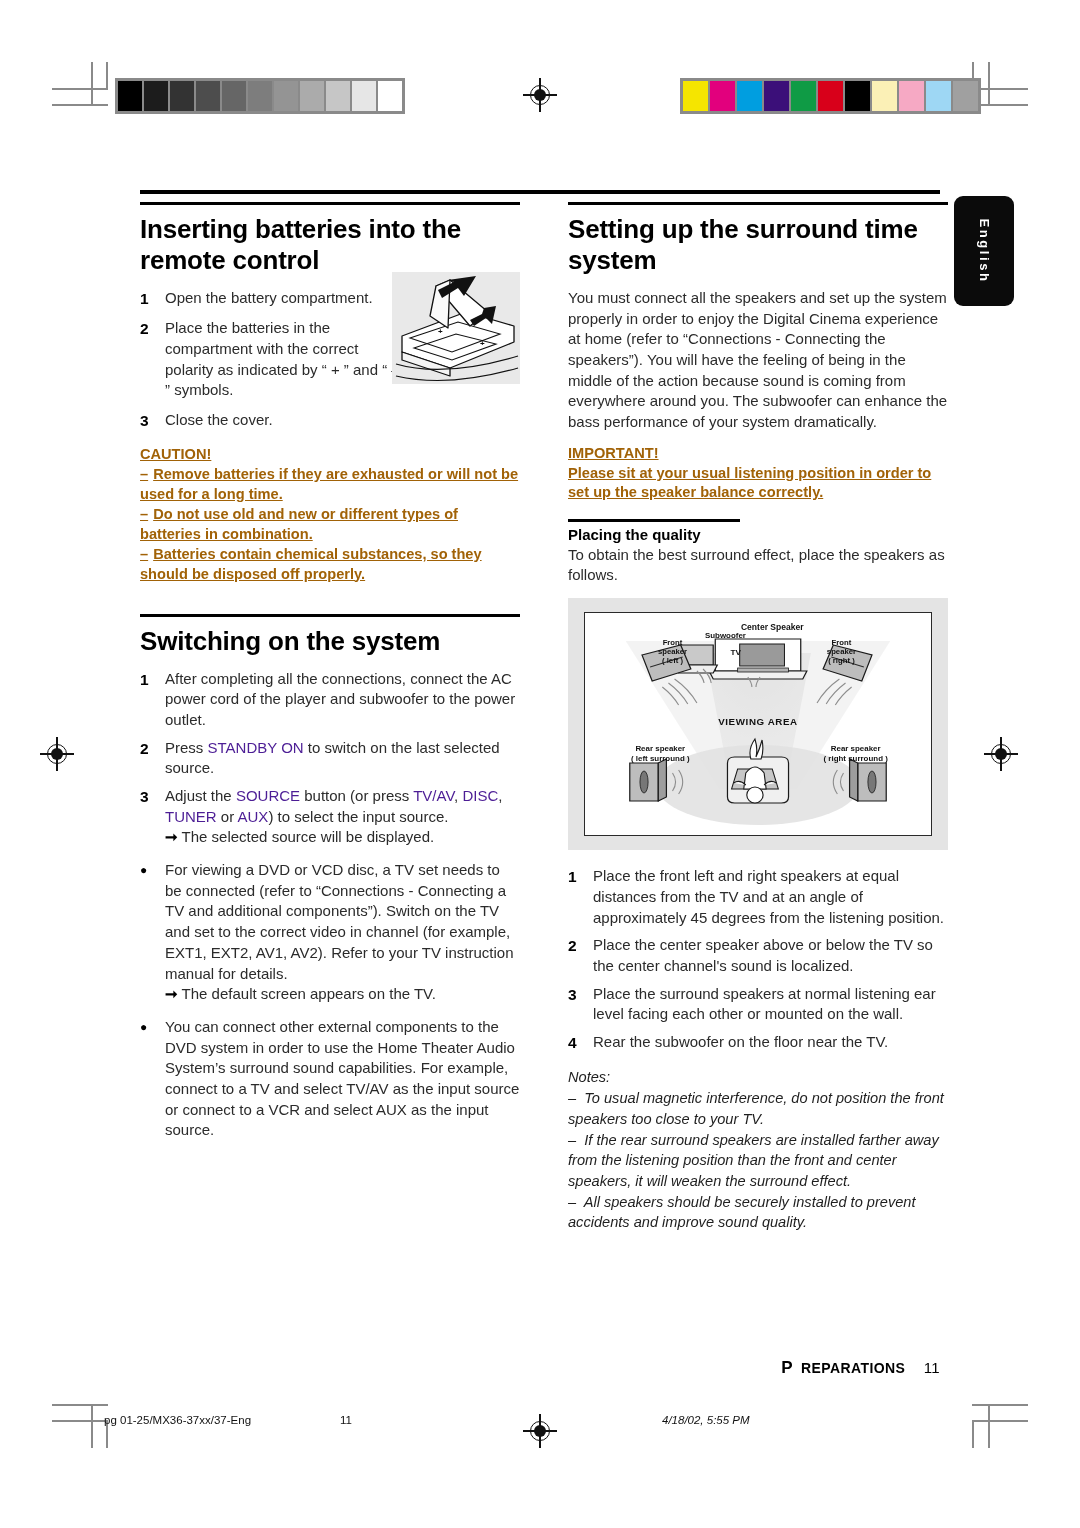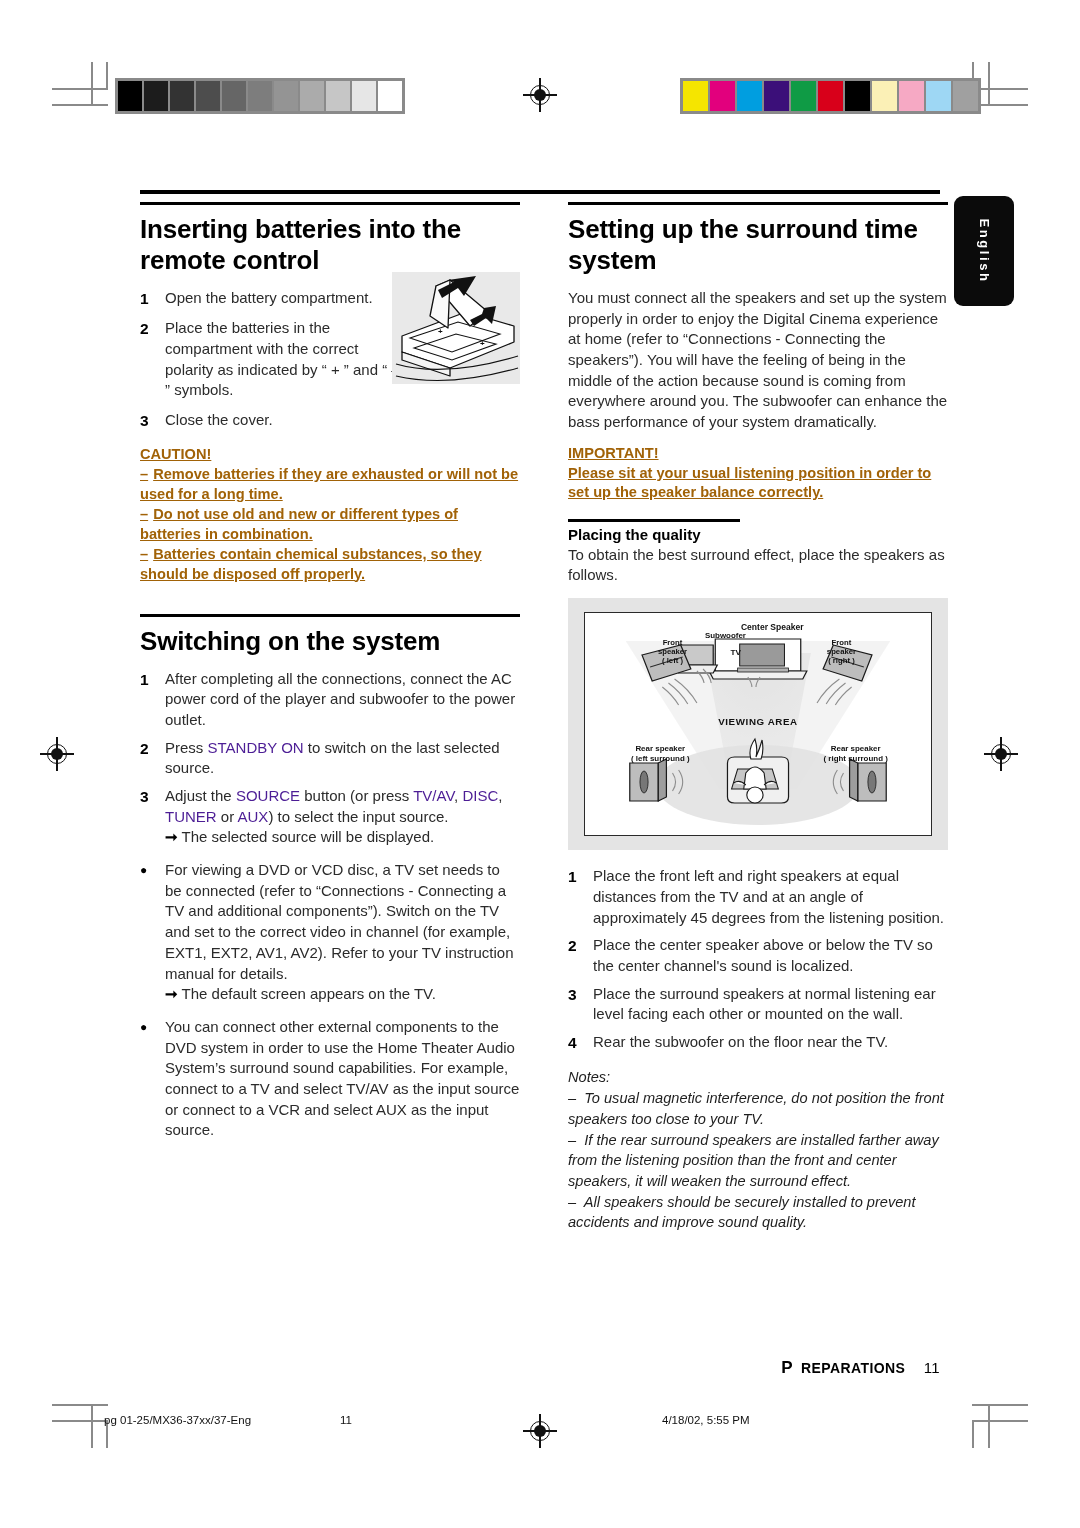--- a/index.html
+++ b/index.html
@@ -83,21 +83,21 @@
   .footer-chapter{position:absolute;right:140px;top:1358px;font-size:14px;
                   font-weight:bold;letter-spacing:.4px;}
   .footer-chapter .sc{font-size:14px;margin-left:8px;}
   .footer-chapter .cap{font-size:17px;}
   .footer-chapter .pg{font-weight:normal;padding-left:14px;font-size:15px;}
 
   .printline{position:absolute;top:1414px;font-size:11.5px;color:#111;
              font-family:"Liberation Sans",sans-serif;}
   .pl-file{left:104px;}
   .pl-pg{left:340px;}
-  .pl-date{left:662px;}
+  .pl-date{left:662px;font-style:italic;}
 </style>
 </head>
 <body>
 
 <div>
 
   <div class="crop" style="left:52px;top:88px;width:56px;height:2px;"></div>
   <div class="crop" style="left:106px;top:62px;width:2px;height:28px;"></div>
   <div class="crop" style="left:52px;top:104px;width:56px;height:2px;"></div>
   <div class="crop" style="left:84px;top:62px;width:2px;height:44px;opacity:0;"></div>

